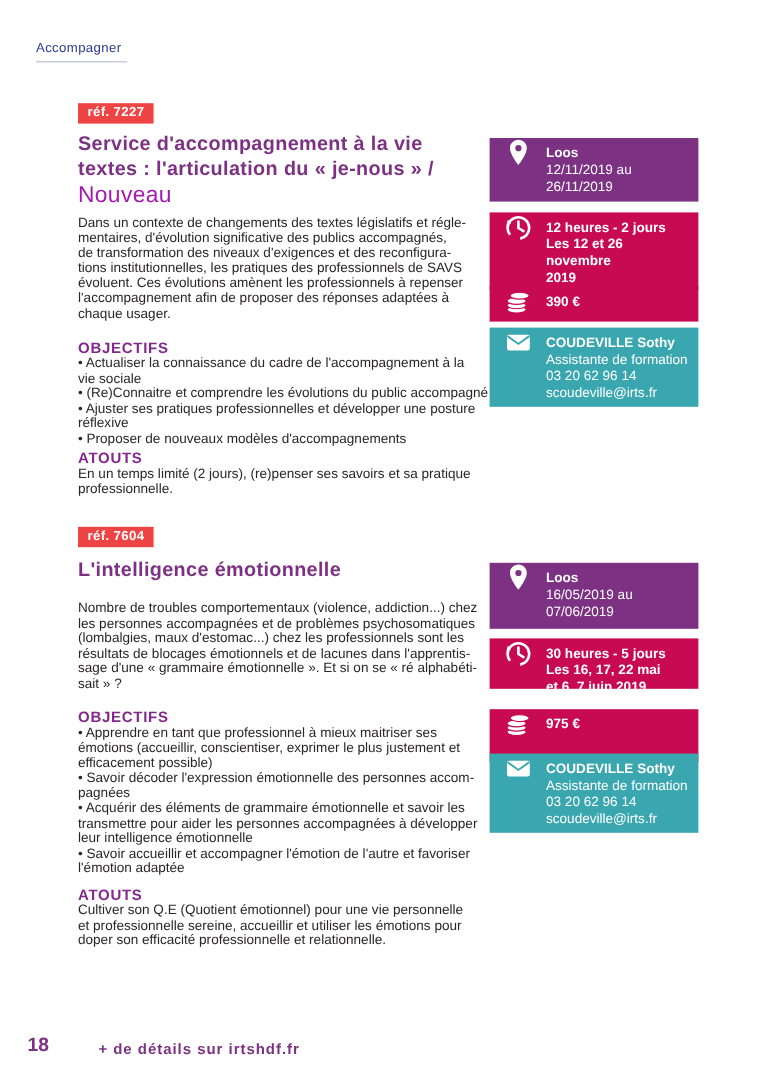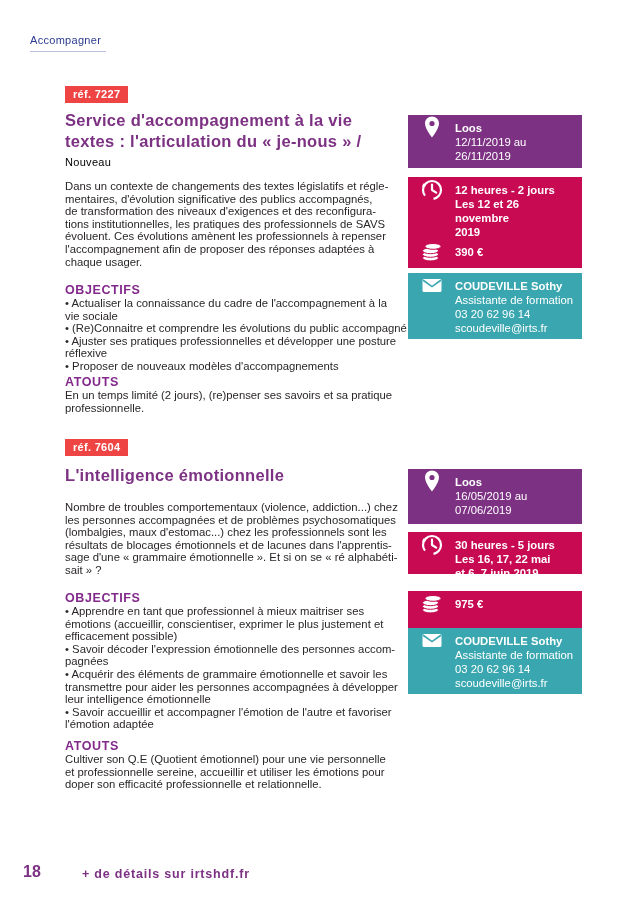--- a/index.html
+++ b/index.html
@@ -17,21 +17,21 @@
   
   .lblock { position:absolute; left:65px; width:342px; }
   .ref-badge {
     display:inline-block; background:#ef4444; color:#fff;
     font-size:11px; font-weight:bold; padding:2px 8px 3px 8px; letter-spacing:0.3px;
   }
   .course-title {
     color:#7c3183; font-size:16.5px; font-weight:bold; line-height:21px;
     letter-spacing:0.3px; white-space:pre-line;
   }
-  .course-subtitle { color:#000000; font-size:11px; font-weight:normal; line-height:21px; letter-spacing:0.3px; }
+  .course-subtitle { color:#a21caf; font-size:19px; font-weight:normal; line-height:21px; letter-spacing:0.3px; }
   .body-text { font-size:11.3px; line-height:12.6px; white-space:pre-line; color:#2a2627; }
   .sec-head { color:#83298b; font-size:12.5px; font-weight:bold; letter-spacing:0.6px; }
 
   
   .card {
     position:absolute; left:408px; width:174px; display:flex; align-items:flex-start;
     color:#fff;
   }
   .card.purple { background:#7c3183; }
   .card.crimson { background:#c70a52; }

